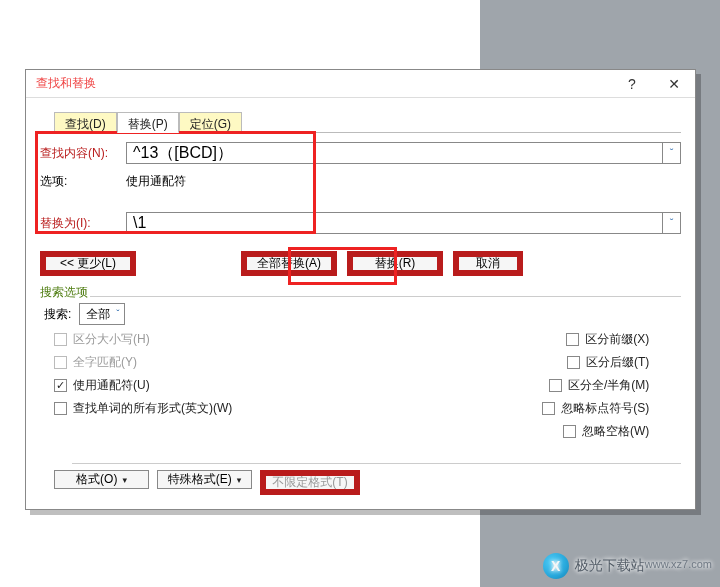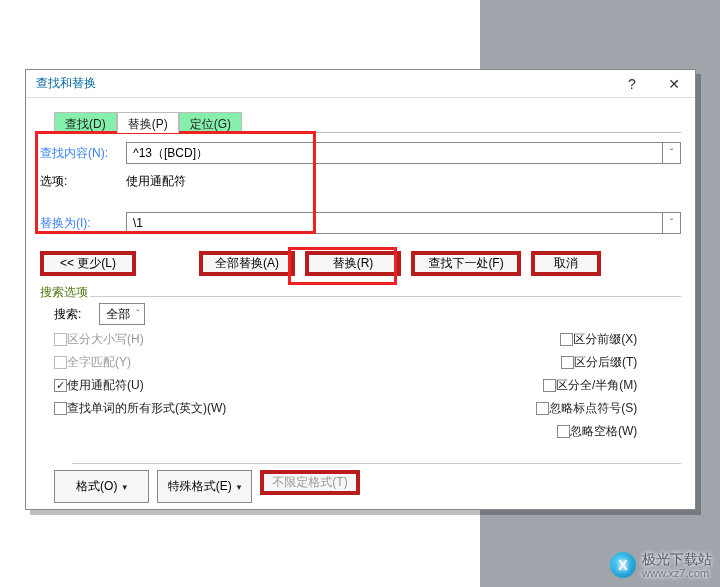--- a/index.html
+++ b/index.html
@@ -31,101 +31,101 @@
     background: #fff;
     border: 1px solid #888;
   }
   .titlebar {
     height: 28px;
     display: flex;
     align-items: center;
     padding: 0 0 0 10px;
     border-bottom: 1px solid #ddd;
   }
-  .titlebar .title { flex: 1; color: #0369a1; }
+  .titlebar .title { flex: 1; color: #ef4444; }
   .titlebar .tb-btn {
     width: 42px; height: 28px;
     display: flex; align-items: center; justify-content: center;
     font-size: 14px; color: #333;
   }
   .content { padding: 10px 14px 12px 14px; }
   .tabbar { margin-top: 3px; border-bottom: 1px solid #bbb; height: 22px; display:flex; padding-left:14px;}
   .tab {
     border: 1px solid #bbb; border-bottom: none;
     background: #fefefe;
     padding: 3px 10px 2px 10px;
     margin-right: 0px;
     position: relative; top: 1px;
     color: #222;
   }
-  .tab.inactive { background: #86efac; }
+  .tab.inactive { background: #fef9c3; }
   .tab.active { background: #fff; z-index: 2; border-bottom: 1px solid #fff; }
   .fields { margin-top: 8px; position: relative; }
   .row { display: flex; align-items: center; height: 24px; margin-bottom: 4px; }
-  .row .lbl { width: 86px; color: #3b82f6; }
+  .row .lbl { width: 86px; color: #b91c1c; }
   .opts-row .lbl2 { width: 86px; }
   .combo {
     flex: 1; height: 22px;
     border: 1px solid #888;
     display: flex; align-items: center;
     background: #fff;
   }
   .combo input {
     flex: 1; border: none; outline: none;
-    font-family: inherit; font-size: 12px;
+    font-family: inherit; font-size: 16px;
     padding: 0 6px; background: transparent;
     height: 20px;
   }
   .combo .dd {
     width: 18px; height: 20px;
     border-left: 1px solid #888;
     display: flex; align-items: center; justify-content: center;
     color: #1a5ea6; font-size: 11px;
     background: #fff;
   }
   .button-row { margin-top: 16px; display: flex; gap: 10px; }
   .btn {
-    border: 4px solid #b91c1c;
+    border: 6px solid #b91c1c;
     background: #f6f6f6;
     padding: 3px 6px;
     height: 25px;
     display: flex; align-items: center; justify-content: center;
     color: #000;
     min-width: 96px;
   }
   .btn.disabled { color: #999; }
   .group-header {
     margin-top: 8px;
     padding-bottom: 2px;
     color: #4d7c0f;
   }
   .group-line { border-top: 1px solid #ccc; margin-top: -7px; margin-left: 50px; }
-  .search-row { display:flex;align-items:center; margin:6px 0 6px 14px; gap:18px;}
+  .search-row { display:flex;align-items:center; margin:6px 0 6px 4px; gap:8px;}
   .select {
     border: 1px solid #888; height: 22px;
     display: flex; align-items: center; padding:0 4px 0 6px; gap:6px;
     background:#fff;
   }
   .select .dd { color:#1a5ea6; font-size:10px; }
   .checks { display:flex; margin:2px 0 0 14px; }
   .checks .col { display:flex; flex-direction:column; gap:6px; }
   .checks .col.right { margin-left: 310px; align-items: flex-end; }
-  .cb { display:flex; align-items:center; color:#222; }
+  .cb { display:flex; align-items:center; gap:6px; color:#222; }
   .cb.disabled { color:#9a9a9a; }
   .cb .box {
     width:13px; height:13px; border:1px solid #888; background:#fff;
     display:flex; align-items:center; justify-content:center; font-size:11px;
     line-height:11px;
   }
   .cb.disabled .box { border-color:#bbb; }
   .bottom-group { margin-top: 30px; }
   .bottom-row { display:flex; gap:8px; margin:6px 0 0 14px;}
   .dropbtn {
     border:1px solid #888; background:#f6f6f6;
-    height:33px; min-width:95px;
+    height:19px; min-width:95px;
     display:flex; align-items:center; justify-content:center; gap:5px;
   }
   .dropbtn .tri { font-size:9px; color:#222;}
   .annot {
     position:absolute; border:3px solid #e22; background:transparent;
     pointer-events:none;
   }
   .watermark {
     position:absolute; right:8px; bottom:8px;
     display:flex; align-items:center; gap:6px;
@@ -177,21 +177,20 @@
           <div class="dd">ˇ</div>
         </div>
       </div>
     </div>
 
     <div class="button-row">
       <div class="btn">&lt;&lt; 更少(L)</div>
       <div style="flex:0.35"></div>
       <div class="btn">全部替换(A)</div>
       <div class="btn">替换(R)</div>
-      <div class="btn" style="min-width:110px">查找下一处(F)</div>
       <div class="btn" style="min-width:70px">取消</div>
     </div>
 
     <div class="group-header">
       <span>搜索选项</span>
     </div>
     <div class="group-line"></div>
 
     <div class="search-row">
       <span>搜索:</span>
@@ -259,17 +258,17 @@
       </div>
     </div>
   </div>
 </div>
 
 <div class="annot" style="left:35px; top:131px; width:281px; height:103px;"></div>
 <div class="annot" style="left:288px; top:247px; width:109px; height:38px;"></div>
 
 <div class="watermark">
   <div class="logo">X</div>
-  <div style="display:flex;flex-direction:column;line-height:1.1;">
+  <div style="display:flex;flex-direction:row;line-height:1.1;">
     <span>极光下载站</span>
     <span style="font-size:11px;color:#6b7580">www.xz7.com</span>
   </div>
 </div>
 
 </body></html>

